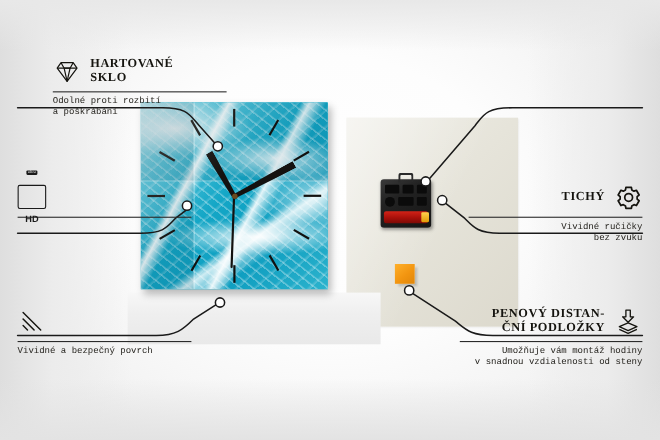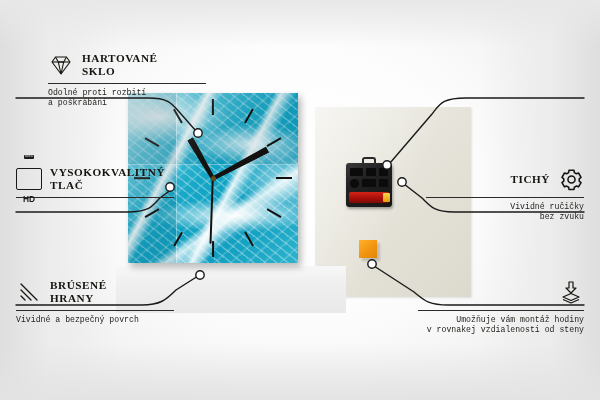--- a/index.html
+++ b/index.html
@@ -247,41 +247,33 @@
   </div>
 
   <div class="feat left" style="left:16px; top:166px;">
     <div class="fhead">
       <span class="ficon">
         <span class="hd-badge">
           <span class="u">ultra</span>
           <span class="h">HD</span>
         </span>
       </span>
-      <span class="ftitle">
-        <span>VYSOKOKVALITNÝ</span><br>
-        <span>TLAČ</span>
-      </span>
     </div>
     <div class="rule"></div>
   </div>
 
   <div class="feat left" style="left:16px; top:279px;">
     <div class="fhead">
       <span class="ficon">
         <svg viewBox="0 0 24 24" width="24" height="24" fill="none" stroke="#15140f" stroke-width="1.3" stroke-linecap="round">
           <path d="M4 4 L20 20"></path>
             <path d="M4 10 L14 20"></path>
             <path d="M4 16 L8 20"></path>
         </svg>
       </span>
-      <span class="ftitle">
-        <span>BRÚSENÉ</span><br>
-        <span>HRANY</span>
-      </span>
     </div>
     <div class="rule"></div>
     <div class="fsub">
       <span>Vividné a bezpečný povrch</span>
     </div>
   </div>
 
 
   <div class="feat right" style="left:426px; top:166px;">
     <div class="fhead">
@@ -304,21 +296,25 @@
 
   <div class="feat right" style="left:418px; top:279px; width:166px;">
     <div class="fhead">
       <span class="ficon">
         <svg viewBox="0 0 24 24" width="24" height="24" fill="none" stroke="#15140f" stroke-width="1.2" stroke-linejoin="round">
           <path d="M10 2 h4 v6 h3 l-5 5 -5-5 h3 Z"></path>
           <path d="M4 17 L12 13.5 L20 17 L12 20.5 Z"></path>
           <path d="M4 19.5 L12 23 L20 19.5"></path>
         </svg>
       </span>
+      <span class="ftitle">
+        <span>PENOVÝ DISTAN-</span><br>
+        <span>ČNÍ PODLOŽKY</span>
+      </span>
     </div>
     <div class="rule"></div>
     <div class="fsub">
       <span>Umožňuje vám montáž hodiny</span><br>
-      <span>v rovnakej vzdialenosti od steny</span>
+      <span>v snadnou vzdialenosti od steny</span>
     </div>
   </div>
 
 </div>
 
 </body></html>

